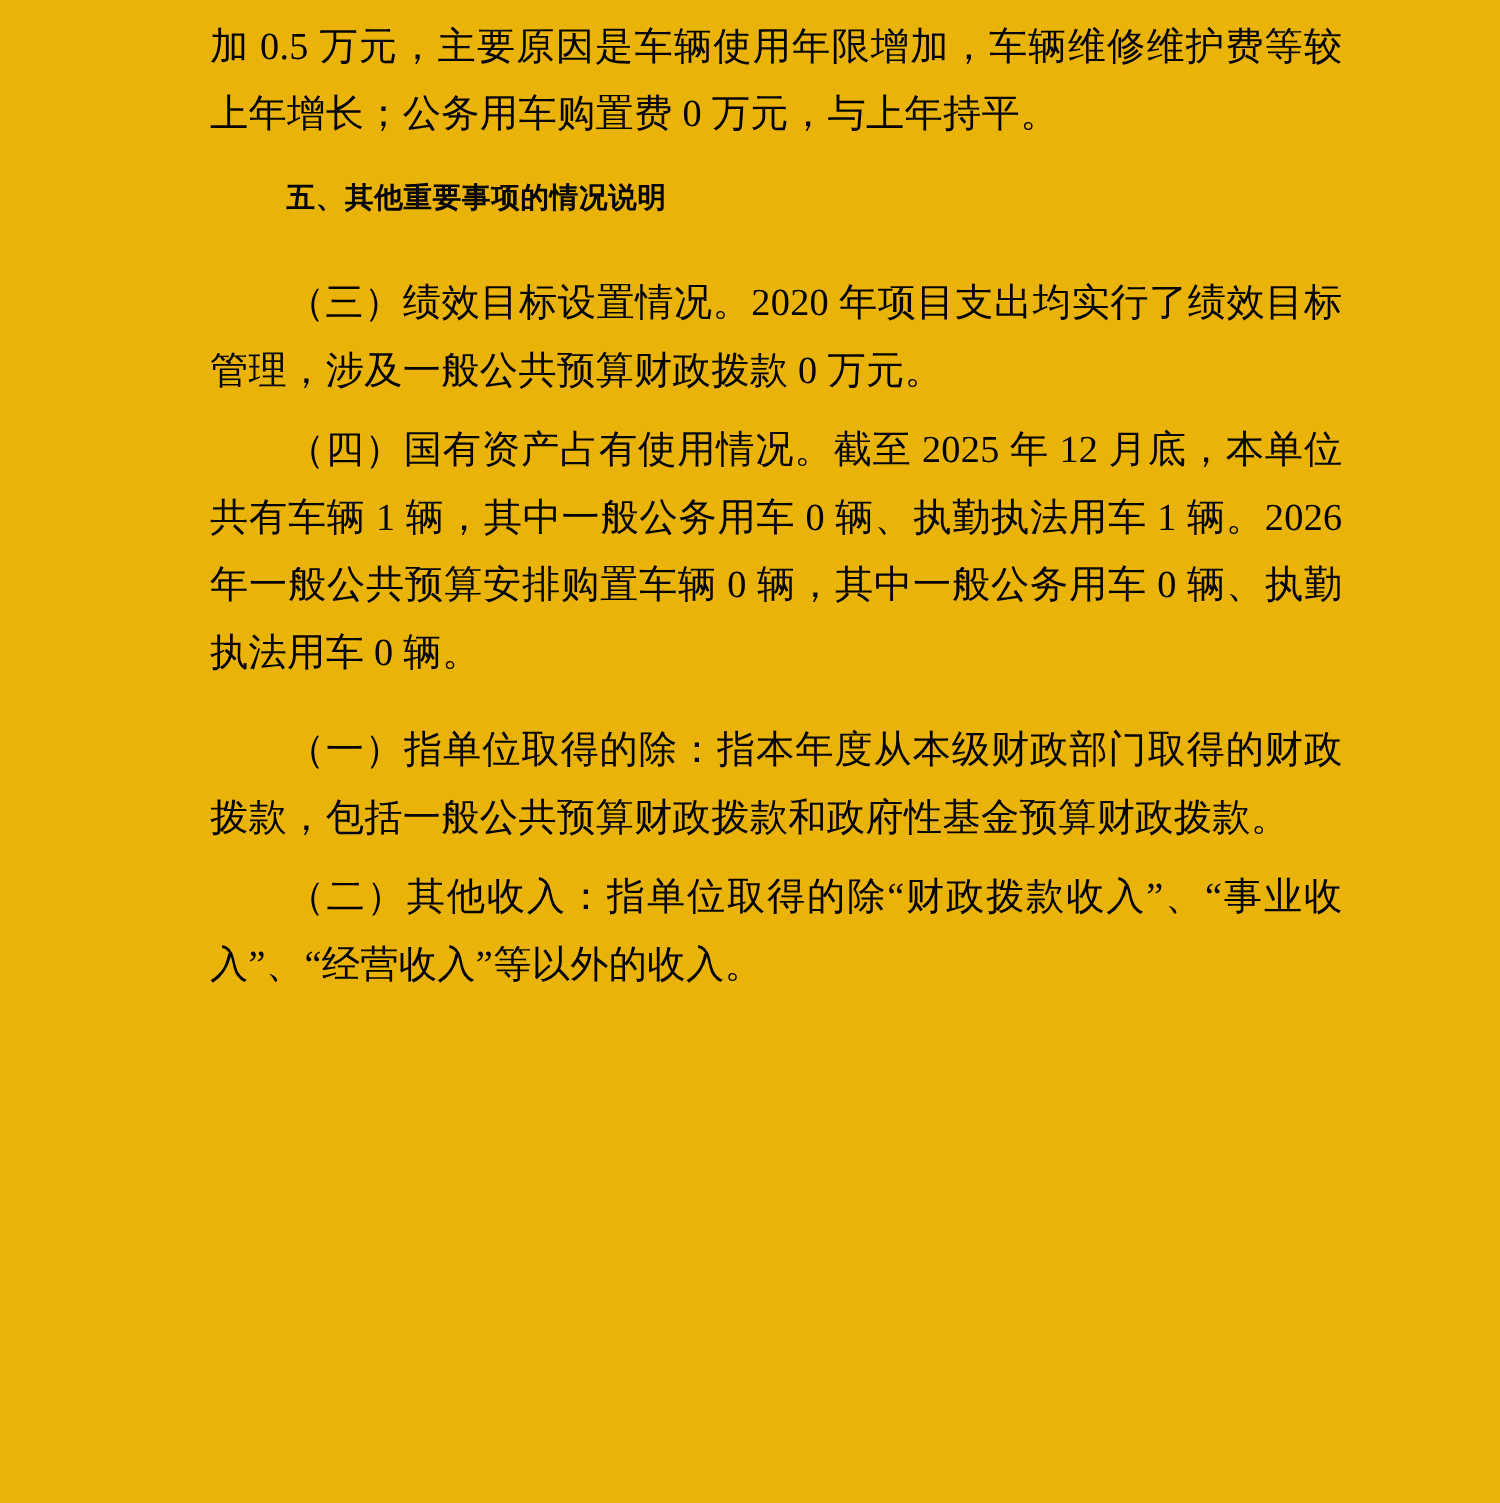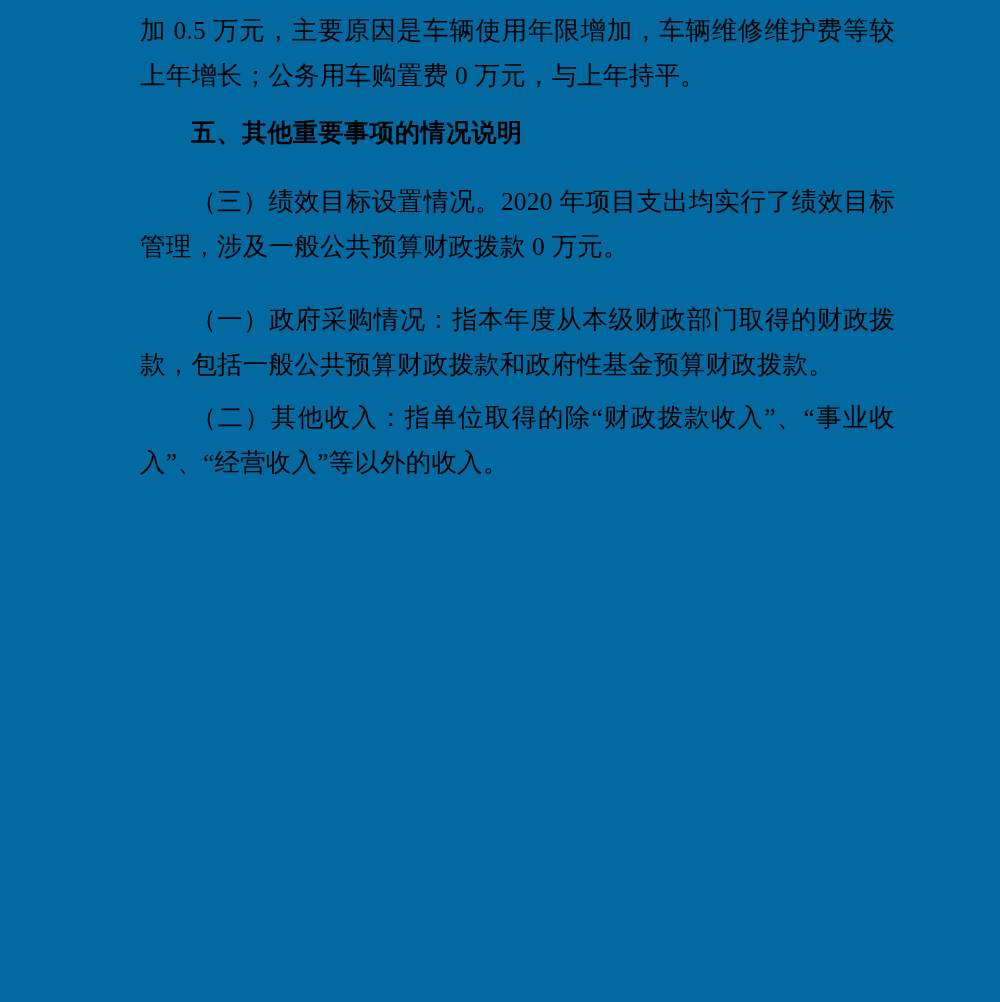--- a/index.html
+++ b/index.html
@@ -12,35 +12,35 @@
     height: 1002px;
     font-family: "Liberation Serif", "DejaVu Serif", serif;
     color: #000000;
     overflow: hidden;
   }
   .page {
     box-sizing: border-box;
     width: 1000px;
     height: 1002px;
     padding: 8px 105px 0 140px;
-    background: #0369a1;
+    background: #eab308;
   }
   .para {
     font-size: 25.5px;
     line-height: 45px;
     text-align: justify;
     text-justify: inter-ideograph;
     margin: 0;
     letter-spacing: 0.2px;
   }
   .indent {
     text-indent: 51px;
   }
   .heading {
-    font-size: 25px;
+    font-size: 19px;
     line-height: 45px;
     font-weight: bold;
     margin: 0;
     text-indent: 51px;
     letter-spacing: 0.5px;
   }
   .gap-sm { height: 8px; }
   .gap-md { height: 12px; }
 </style>
 </head>
@@ -59,25 +59,26 @@
 
   <div class="gap-sm"></div>
 
 
   <div class="gap-sm"></div>
 
   <p class="para indent">（三）绩效目标设置情况。2020 年项目支出均实行了绩效目标管理，涉及一般公共预算财政拨款 0 万元。</p>
 
   <div class="gap-sm"></div>
 
+  <p class="para indent">（四）国有资产占有使用情况。截至 2025 年 12 月底，本单位共有车辆 1 辆，其中一般公务用车 0 辆、执勤执法用车 1 辆。2026 年一般公共预算安排购置车辆 0 辆，其中一般公务用车 0 辆、执勤执法用车 0 辆。</p>
 
   <div class="gap-md"></div>
 
 
   <div class="gap-sm"></div>
 
-  <p class="para indent">（一）政府采购情况：指本年度从本级财政部门取得的财政拨款，包括一般公共预算财政拨款和政府性基金预算财政拨款。</p>
+  <p class="para indent">（一）指单位取得的除：指本年度从本级财政部门取得的财政拨款，包括一般公共预算财政拨款和政府性基金预算财政拨款。</p>
 
   <div class="gap-sm"></div>
 
   <p class="para indent">（二）其他收入：指单位取得的除“财政拨款收入”、“事业收入”、“经营收入”等以外的收入。</p>
 
 </div>
 
 </body></html>

